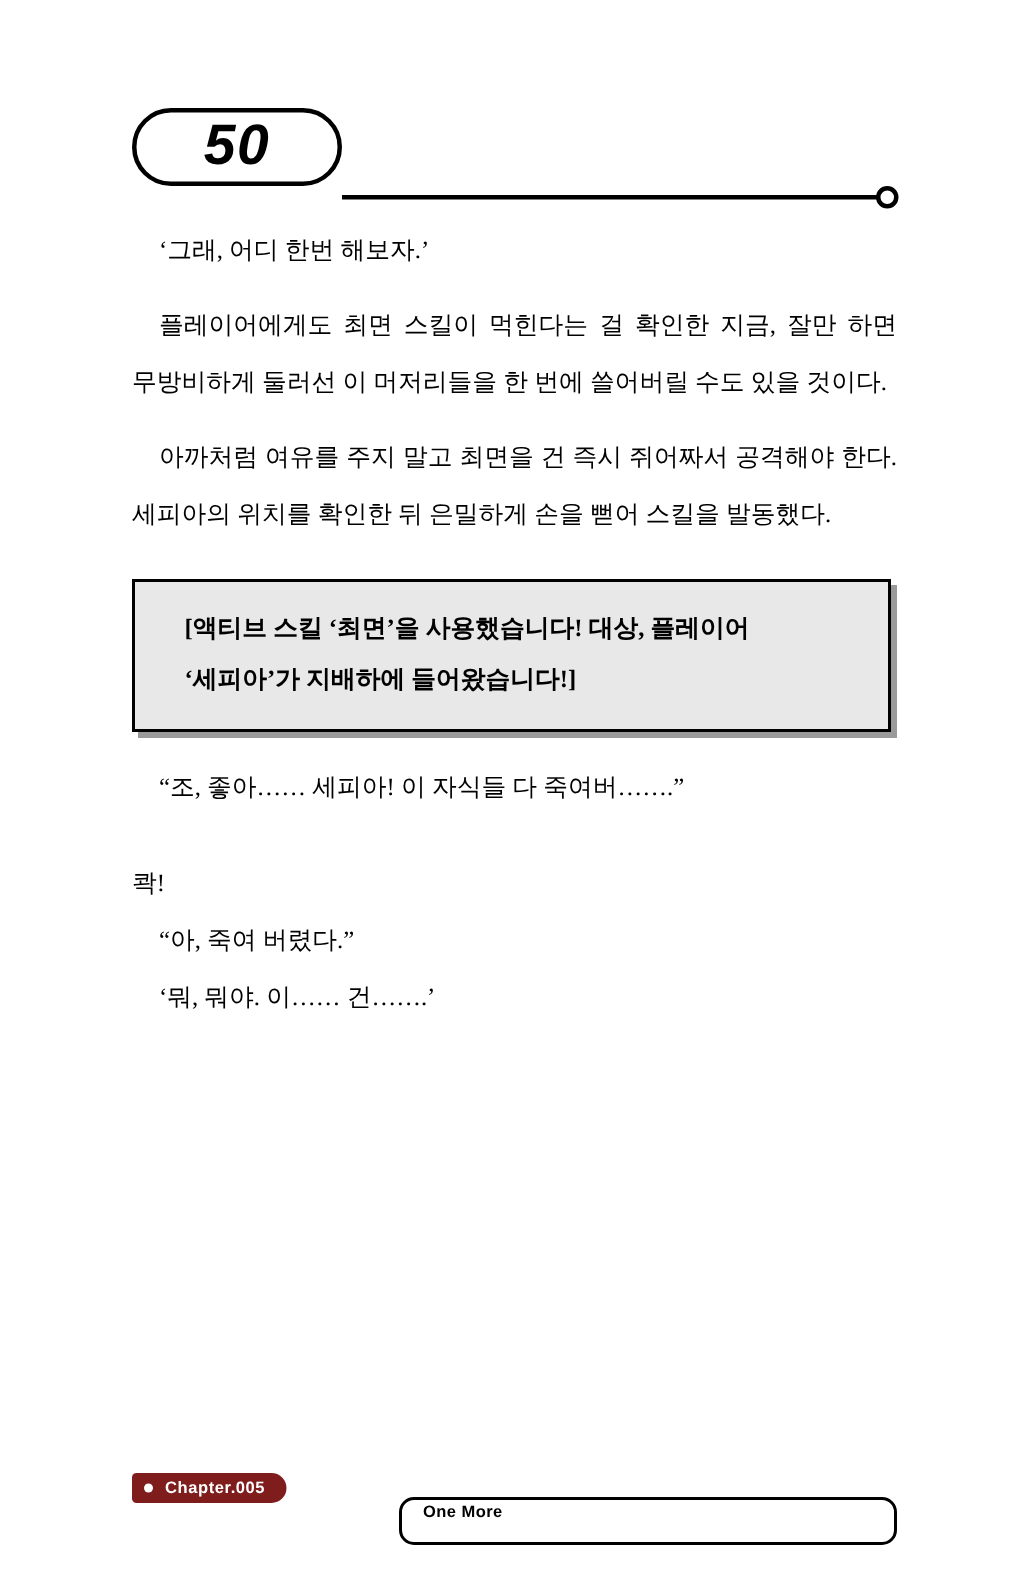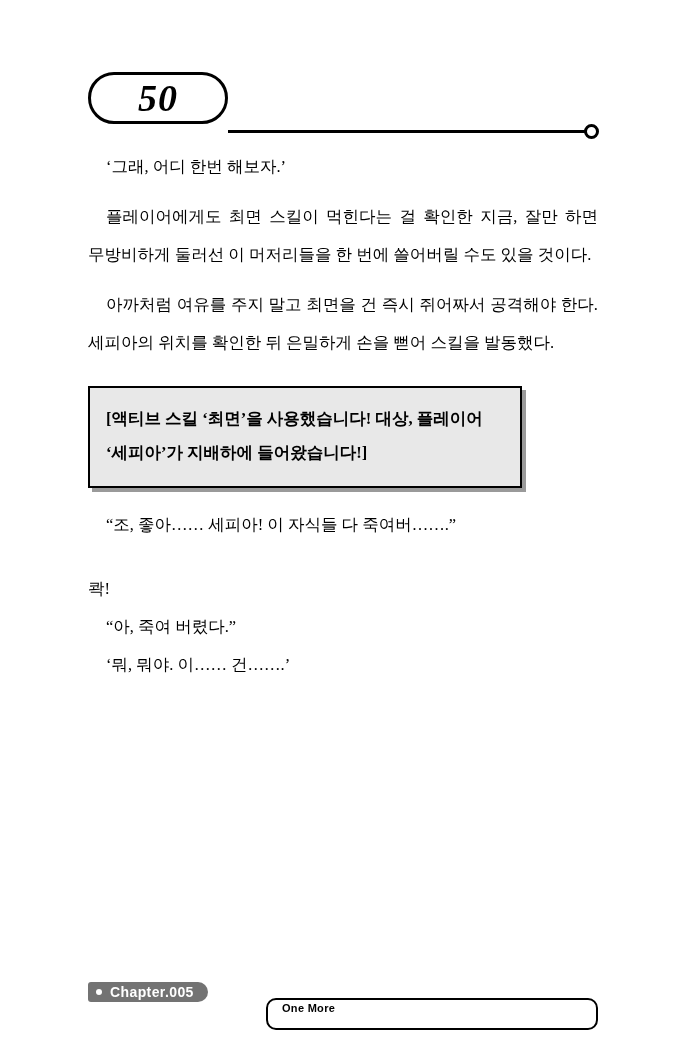--- a/index.html
+++ b/index.html
@@ -42,21 +42,21 @@
     background: #fff;
     box-sizing: border-box;
   }
   .num-pill span {
     position: absolute;
     left: 0;
     right: 0;
     top: 50%;
     transform: translateY(-50%);
     text-align: center;
-    font-family: Liberation Serif, serif;
+    font-family: Liberation Sans, sans-serif;
     font-style: italic;
     font-weight: bold;
     font-size: 38px;
     letter-spacing: 1px;
   }
   .head-rule {
     position: absolute;
     left: 140px;
     top: 58px;
     width: 362px;
@@ -97,25 +97,25 @@
     margin-top: 26px;
   }
   p.gap-sm {
     margin-top: 12px;
   }
 
   
   .sys-box {
     position: relative;
     margin: 24px 0 18px 0;
-    width: 434px;
+    width: 506px;
     box-sizing: border-box;
     border: 2.5px solid #000;
     background: #e8e8e8;
-    padding: 14px 16px 16px 16px;
+    padding: 14px 16px 16px 33px;
     box-shadow: 4px 4px 0 #9a9a9a;
   }
   .sys-box p {
     font-weight: bold;
     font-size: 16.5px;
     line-height: 34px;
     text-align: left;
   }
 
   
@@ -125,26 +125,26 @@
     top: 982px;
     width: 510px;
     height: 22px;
   }
   .foot-left {
     position: absolute;
     left: 0;
     top: 0;
     height: 20px;
     padding: 0 14px 0 22px;
-    background: #737373;
+    background: #7f1d1d;
     color: #fff;
     border-radius: 3px 10px 10px 3px;
     font-family: "Liberation Sans", sans-serif;
     font-weight: bold;
-    font-size: 14px;
+    font-size: 11px;
     line-height: 20px;
     letter-spacing: 0.4px;
     box-sizing: border-box;
   }
   .foot-left::before {
     content: "";
     position: absolute;
     left: 8px;
     top: 7px;
     width: 6px;

